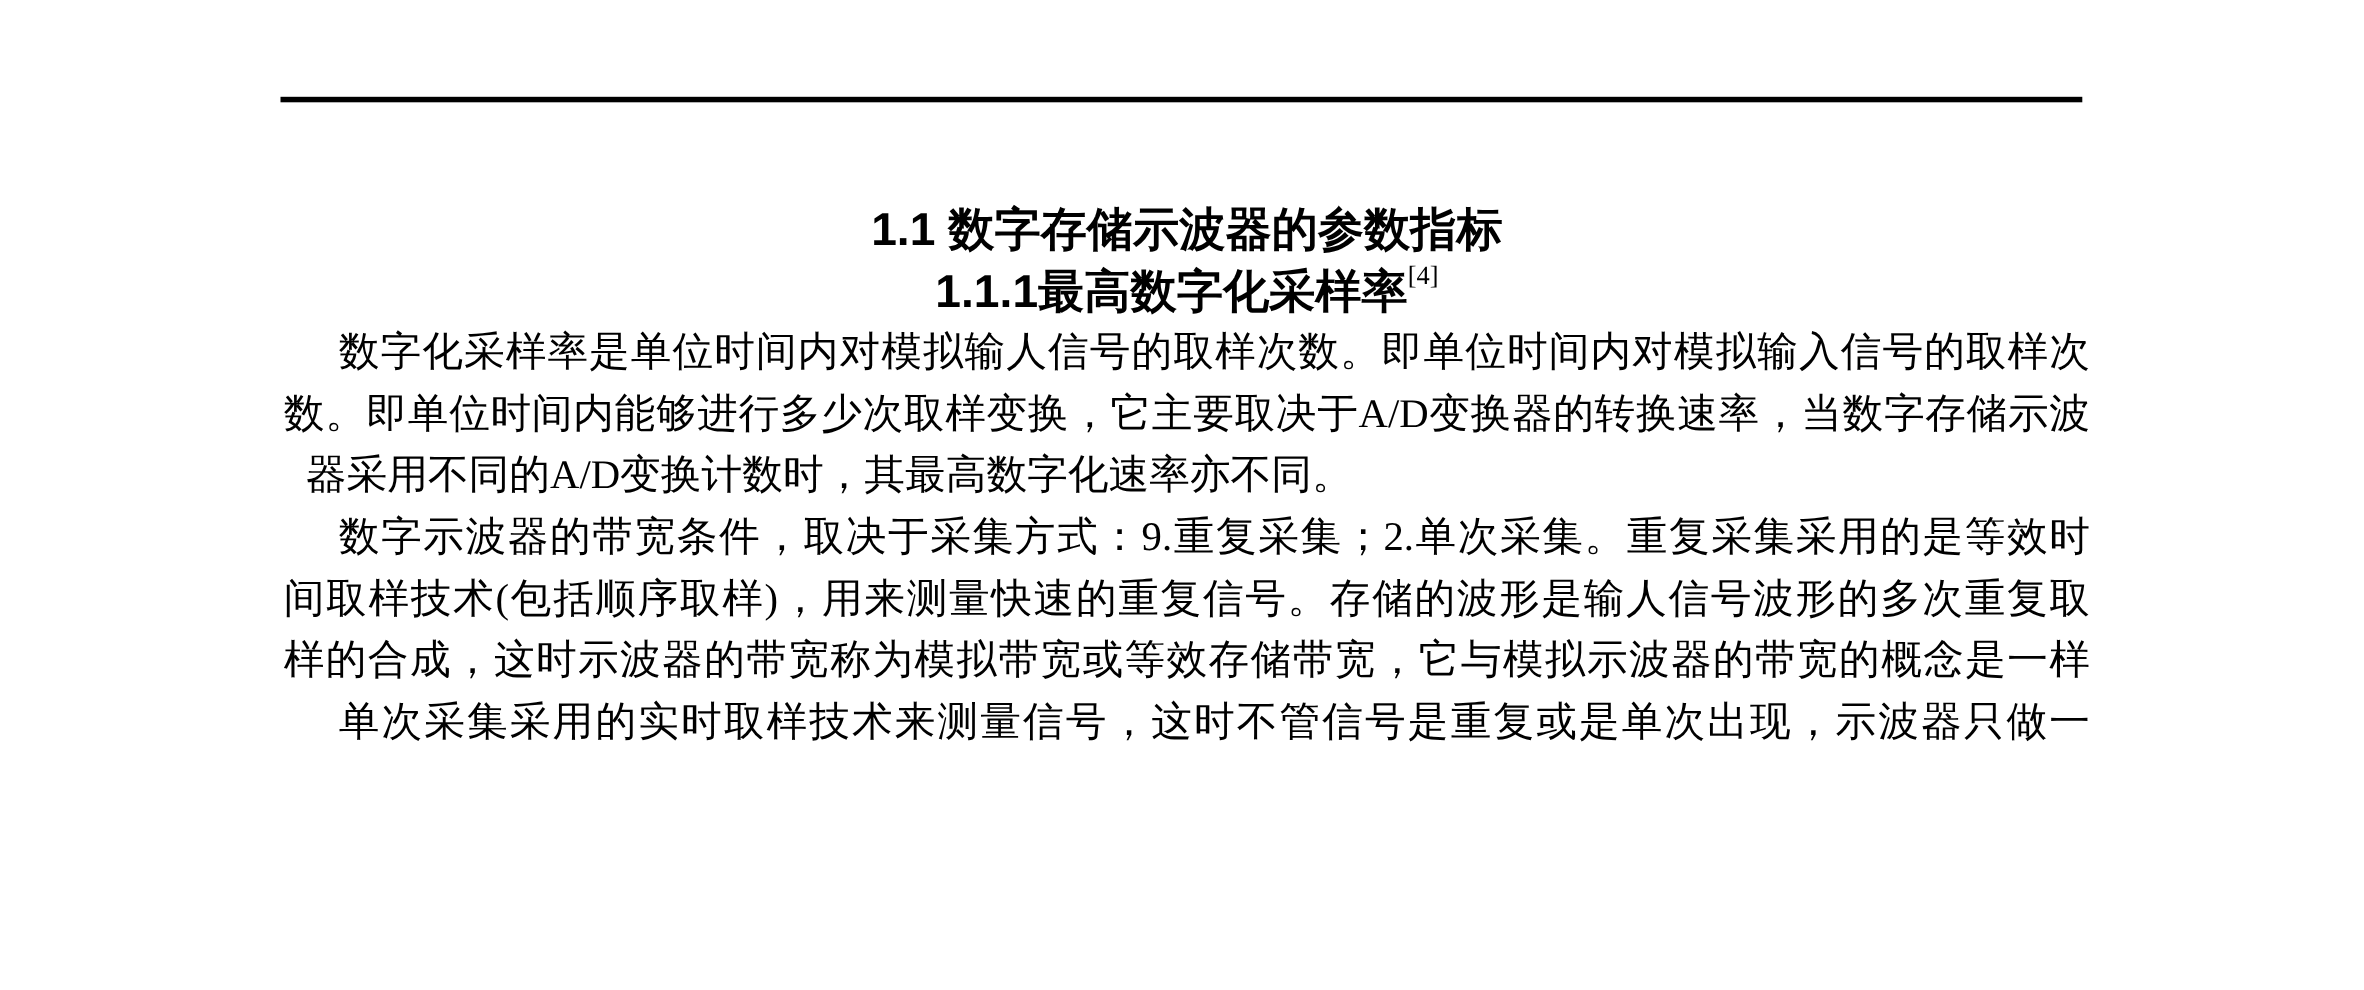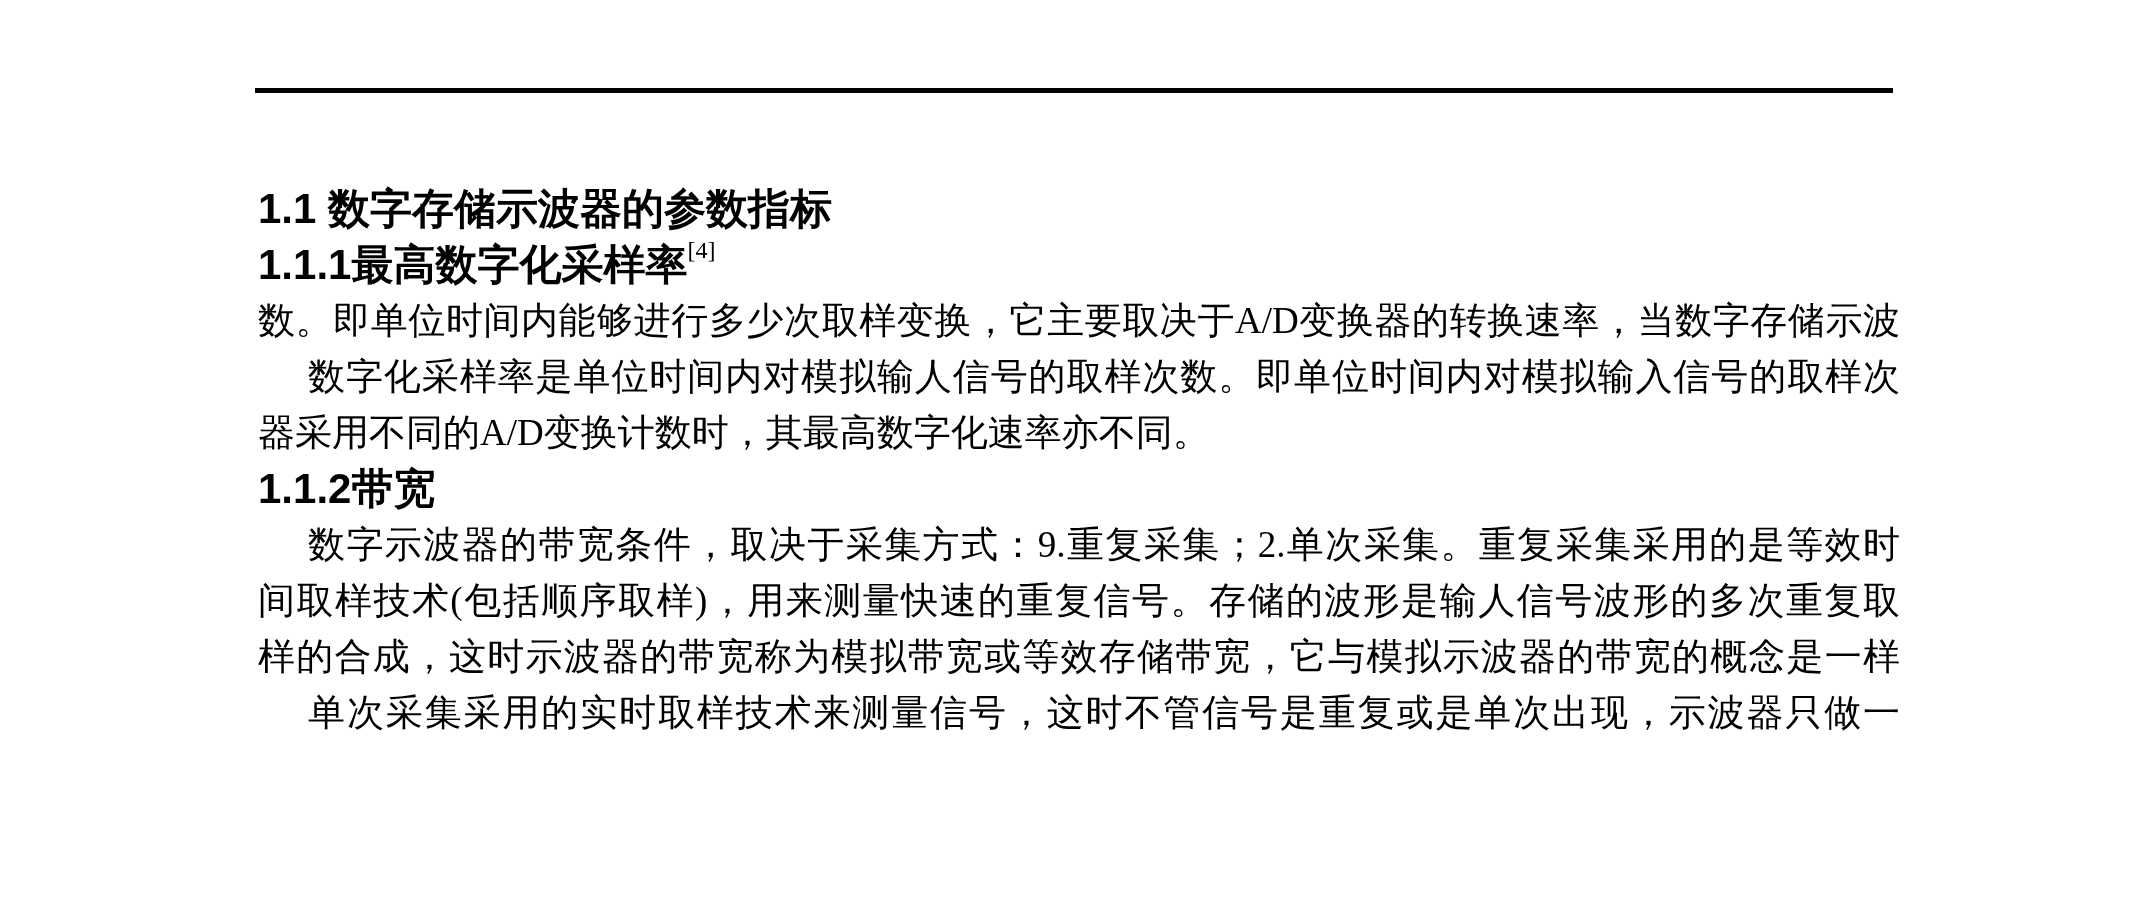--- a/index.html
+++ b/index.html
@@ -29,21 +29,21 @@
     top: 181px;
     width: 1642px;
   }
   .hline {
     font-family: "Liberation Sans", "DejaVu Sans", sans-serif;
     font-weight: bold;
     font-size: 42px;
     height: 56px;
     line-height: 56px;
     white-space: nowrap;
-    text-align: left;
+    text-align: center;
   }
   .hline sup.fn {
     font-family: "Liberation Serif", "DejaVu Serif", serif;
     font-weight: normal;
     font-size: 24px;
     vertical-align: super;
     line-height: 0;
     position: relative;
     top: -6px;
   }
@@ -52,39 +52,39 @@
     height: 56px;
     line-height: 56px;
     text-align: justify;
     text-align-last: justify;
   }
   .bline.indent {
     text-indent: 50px;
   }
   .bline.short {
     text-align-last: left;
+    margin-left: 20px;
   }
 </style>
 </head>
 <body>
 
 <div class="header-rule"></div>
 
 <div class="content">
 
   <div class="hline">1.1 数字存储示波器的参数指标</div>
 
   <div class="hline"><span>1.1.1最高数字化采样率</span><sup class="fn">[4]</sup></div>
 
+  <div class="bline indent">数字化采样率是单位时间内对模拟输人信号的取样次数。即单位时间内对模拟输入信号的取样次</div>
   <div class="bline">数。即单位时间内能够进行多少次取样变换，它主要取决于A/D变换器的转换速率，当数字存储示波</div>
-  <div class="bline indent">数字化采样率是单位时间内对模拟输人信号的取样次数。即单位时间内对模拟输入信号的取样次</div>
   <div class="bline short">器采用不同的A/D变换计数时，其最高数字化速率亦不同。</div>
 
 
-  <div class="hline">1.1.2带宽</div>
 
   <div class="bline indent">数字示波器的带宽条件，取决于采集方式：9.重复采集；2.单次采集。重复采集采用的是等效时</div>
   <div class="bline">间取样技术(包括顺序取样)，用来测量快速的重复信号。存储的波形是输人信号波形的多次重复取</div>
   <div class="bline">样的合成，这时示波器的带宽称为模拟带宽或等效存储带宽，它与模拟示波器的带宽的概念是一样</div>
 
   <div class="bline indent">单次采集采用的实时取样技术来测量信号，这时不管信号是重复或是单次出现，示波器只做一</div>
 
 </div>
 
 </body></html>

